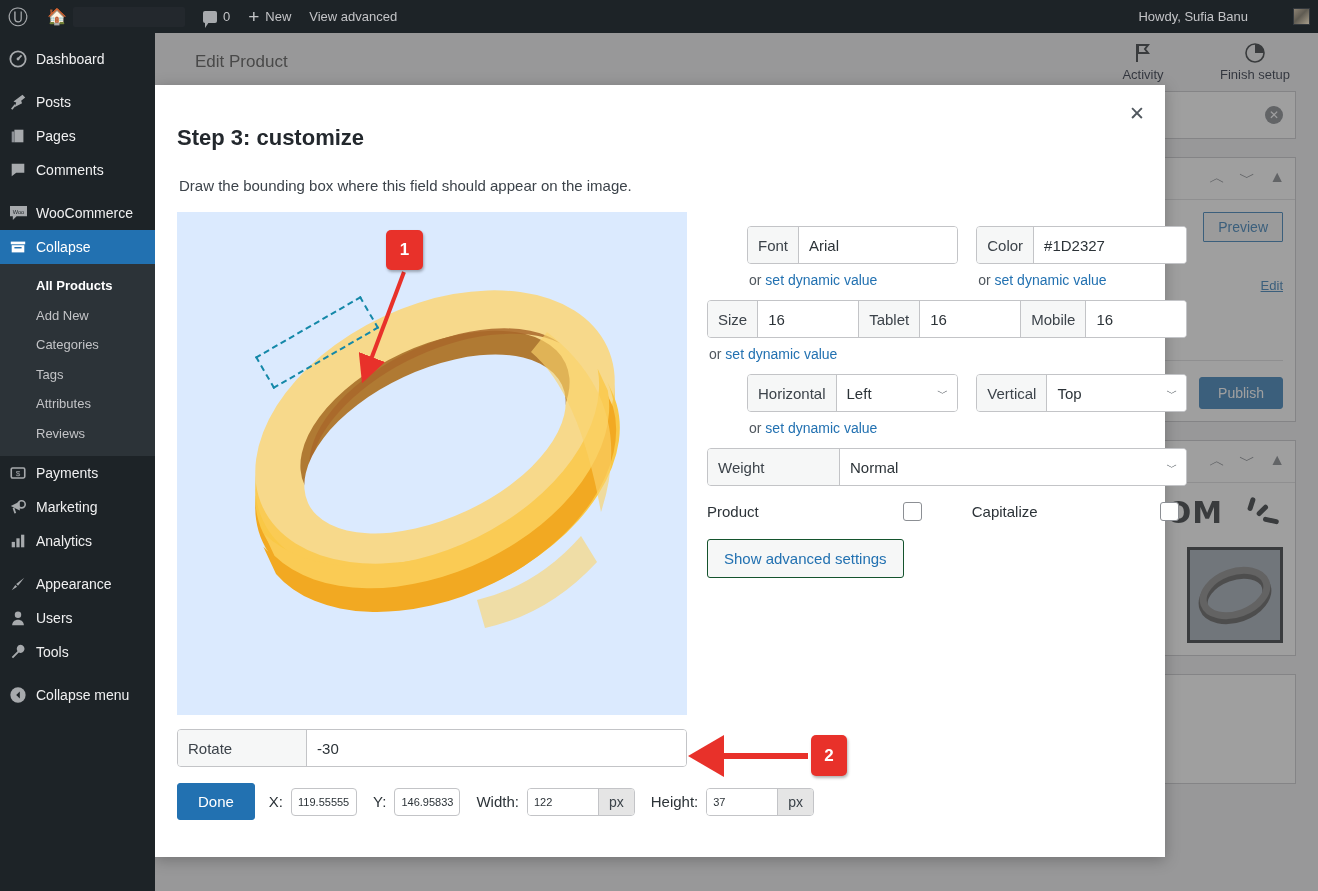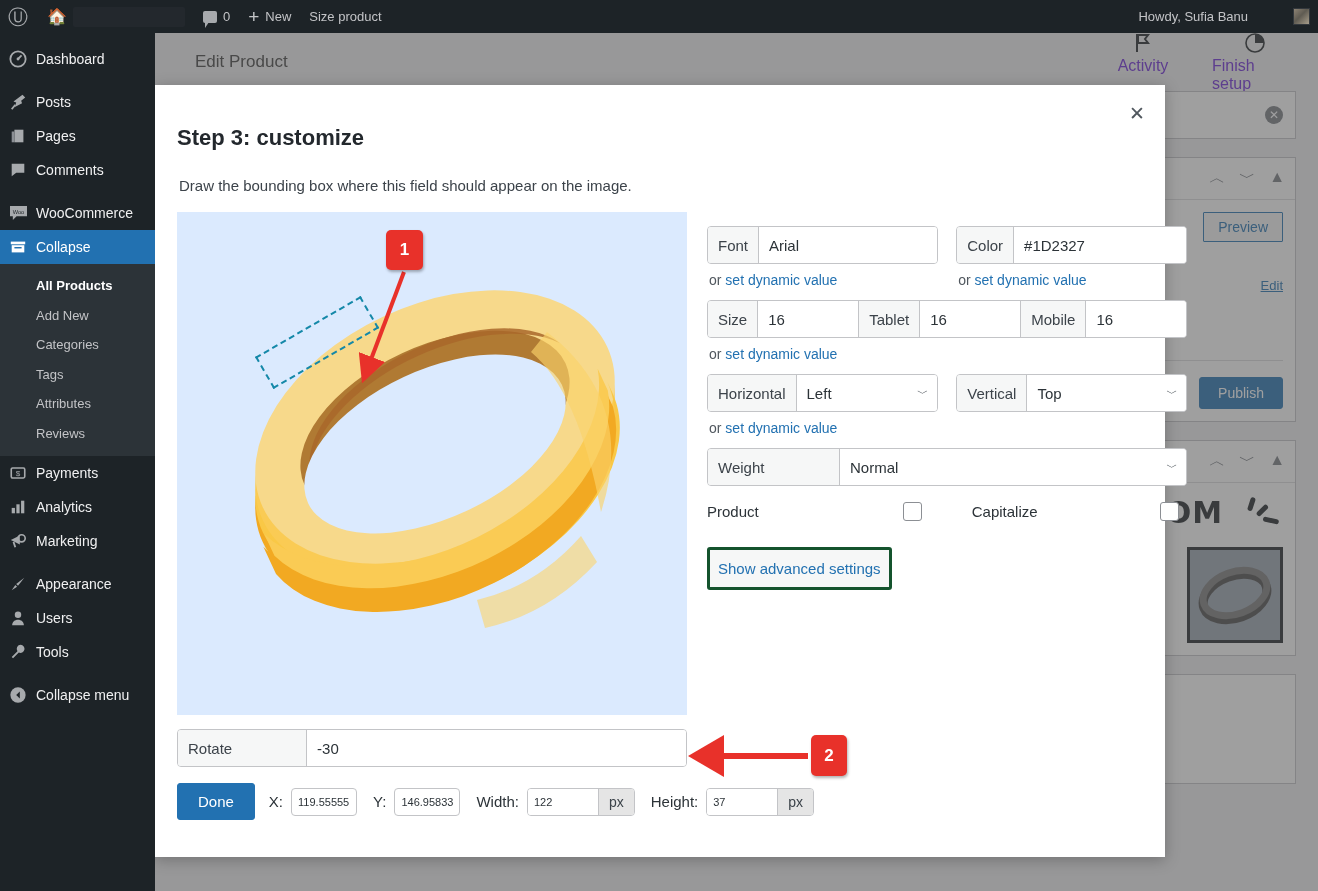--- a/index.html
+++ b/index.html
@@ -79,21 +79,21 @@
   }
   #wpheader {
     height: 58px; background: #f0f0f1;
     display: flex; align-items: center;
   }
   #wpheader .page-title {
     font-size: 17px; color: #404040; padding-left: 40px; font-weight: normal;
   }
   #wpheader .hdr-right { margin-left: auto; display: flex; gap: 26px; padding-right: 20px; }
   .hdr-btn { display: flex; flex-direction: column; align-items: center; gap: 3px; width: 86px; }
-  .hdr-btn .hb-label { font-size: 16px; color: #6d28d9; }
+  .hdr-btn .hb-label { font-size: 13px; color: #0f172a; }
 
   #content-cols { display: flex; padding: 0 22px 0 22px; gap: 18px; }
   #col-main { flex: 1 1 auto; }
   #col-side { flex: 0 0 260px; }
   .postbox {
     background: #fff; border: 1px solid #c3c4c7; margin-bottom: 18px;
   }
   .pb-head {
     height: 42px; border-bottom: 1px solid #dcdcde;
     display: flex; align-items: center; padding: 0 10px;
@@ -161,21 +161,21 @@
   }
   #ringsvg { position: absolute; inset: 0; }
   #bbox {
     position: absolute; left: 78px; top: 145px; width: 122px; height: 37px;
     border: 2px dashed #1488a8; transform: rotate(-30deg);
     transform-origin: 0 0;
   }
 
   
   #form-col { flex: 1 1 auto; padding-top: 14px; }
-  .fld-row { display: flex; gap: 18px; margin-bottom: 0; }
+  .fld-row { display: flex; gap: 18px; margin-bottom: 0; margin-left: 40px; }
   .igroup {
     display: flex; border: 1px solid #c3c4c7; border-radius: 4px;
     overflow: hidden; background: #fff; height: 38px;
   }
   .igroup .addon {
     background: #f6f7f7; border-right: 1px solid #c3c4c7;
     display: flex; align-items: center; padding: 0 10px;
     font-size: 15px; color: #3c434a; white-space: nowrap;
   }
   .igroup input, .igroup select {
@@ -191,23 +191,23 @@
   }
   .or-line { font-size: 14px; color: #50575e; padding: 8px 0 12px 2px; }
   .or-line a { color: #2271b1; }
   .cb-row { display: flex; align-items: center; margin-top: 16px; }
   .cb-label { font-size: 15px; color: #2c3338; }
   .cb {
     width: 19px; height: 19px; border: 1px solid #8c8f94;
     border-radius: 3px; background: #fff; cursor: pointer;
   }
   .btn-adv {
-    margin-top: 26px; background: #f6f7f7; color: #2271b1;
-    border: 3px solid #14532d; border-radius: 3px;
-    padding: 10px 8px; font-size: 15px; cursor: pointer;
+    margin-top: 18px; background: #f6f7f7; color: #2271b1;
+    border: 1px solid #14532d; border-radius: 3px;
+    padding: 10px 16px; font-size: 15px; cursor: pointer;
   }
 
   
   #rotate-row { padding: 14px 22px 0 22px; }
   #rotate-group { width: 510px; height: 38px; }
   #rotate-group .addon { width: 168px; }
 
   
   #done-row {
     display: flex; align-items: center; gap: 0;
@@ -363,21 +363,21 @@
     <span class="ab-sitename-blank"></span>
   </span>
   <span class="ab-item">
     <span class="ab-comment-bubble"></span>
     <span>0</span>
   </span>
   <span class="ab-item">
     <span class="ab-plus">+</span>
     <span>New</span>
   </span>
-  <span class="ab-item">Size product</span>
+  <span class="ab-item">View advanced</span>
   <span class="ab-right">
     <span style="color:#c3c4c7;font-size:13px;">Howdy, Sufia Banu</span>
     <span class="ab-avatar"></span>
   </span>
 </div>
 
 <div id="adminmenu">
   <div class="menu-sep"></div>
   <div class="menu-top">
     <span class="mt-icon">
@@ -449,36 +449,36 @@
       <svg class="wpic" width="18" height="18" viewBox="0 0 20 20">
           <rect x="2.5" y="4.5" width="15" height="11" rx="1.5" fill="none" stroke="#a7aaad" stroke-width="1.8"></rect>
           <text x="10" y="13.5" font-size="9" text-anchor="middle" fill="#a7aaad" font-family="Liberation Sans, sans-serif">$</text>
         </svg>
     </span>
     <span class="mt-label">Payments</span>
   </div>
   <div class="menu-top">
     <span class="mt-icon">
       <svg class="wpic" width="18" height="18" viewBox="0 0 20 20">
+          <path d="M2 9l10-5v10z" fill="#a7aaad"></path>
+          <circle cx="14" cy="7" r="4" fill="none" stroke="#a7aaad" stroke-width="1.8"></circle>
+          <path d="M5 11l2 6" stroke="#a7aaad" stroke-width="2"></path>
+        </svg>
+    </span>
+    <span class="mt-label">Marketing</span>
+  </div>
+  <div class="menu-top">
+    <span class="mt-icon">
+      <svg class="wpic" width="18" height="18" viewBox="0 0 20 20">
           <rect x="3" y="11" width="3.6" height="6" fill="#a7aaad"></rect>
           <rect x="8.2" y="7" width="3.6" height="10" fill="#a7aaad"></rect>
           <rect x="13.4" y="3" width="3.6" height="14" fill="#a7aaad"></rect>
         </svg>
     </span>
     <span class="mt-label">Analytics</span>
-  </div>
-  <div class="menu-top">
-    <span class="mt-icon">
-      <svg class="wpic" width="18" height="18" viewBox="0 0 20 20">
-          <path d="M2 9l10-5v10z" fill="#a7aaad"></path>
-          <circle cx="14" cy="7" r="4" fill="none" stroke="#a7aaad" stroke-width="1.8"></circle>
-          <path d="M5 11l2 6" stroke="#a7aaad" stroke-width="2"></path>
-        </svg>
-    </span>
-    <span class="mt-label">Marketing</span>
   </div>
   <div class="menu-sep"></div>
   <div class="menu-top">
     <span class="mt-icon">
       <svg class="wpic" width="18" height="18" viewBox="0 0 20 20">
           <path d="M17 3L8 10l2 2 7-9z" fill="#a7aaad"></path>
           <path d="M7 11l-4 6 6-4z" fill="#a7aaad"></path>
         </svg>
     </span>
     <span class="mt-label">Appearance</span>

